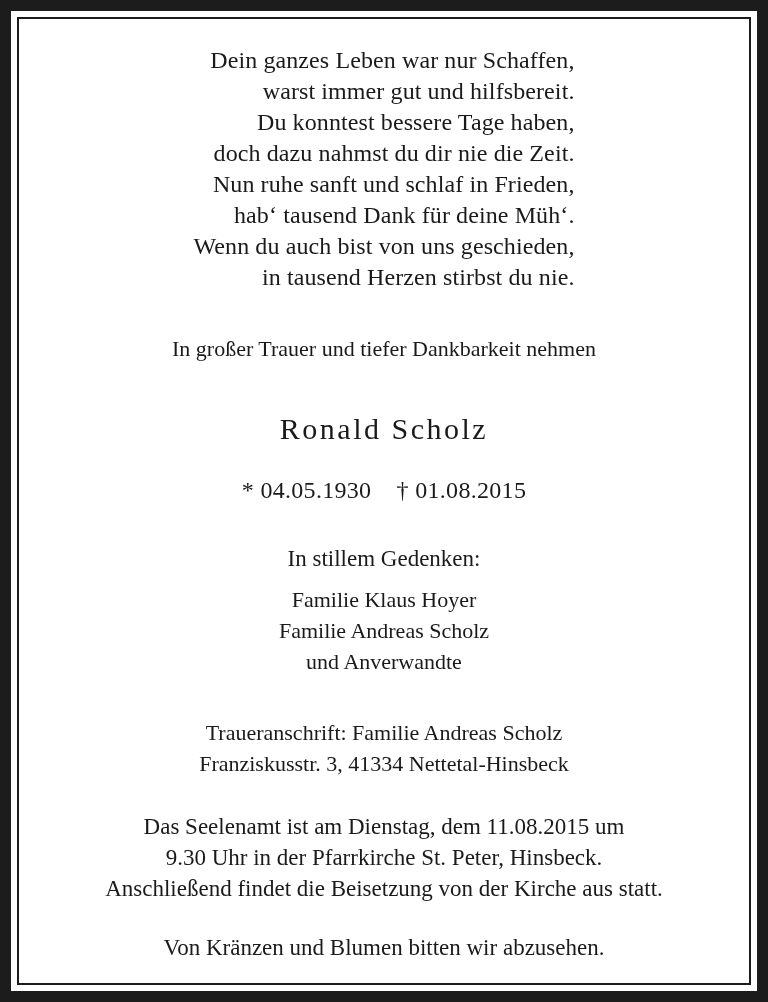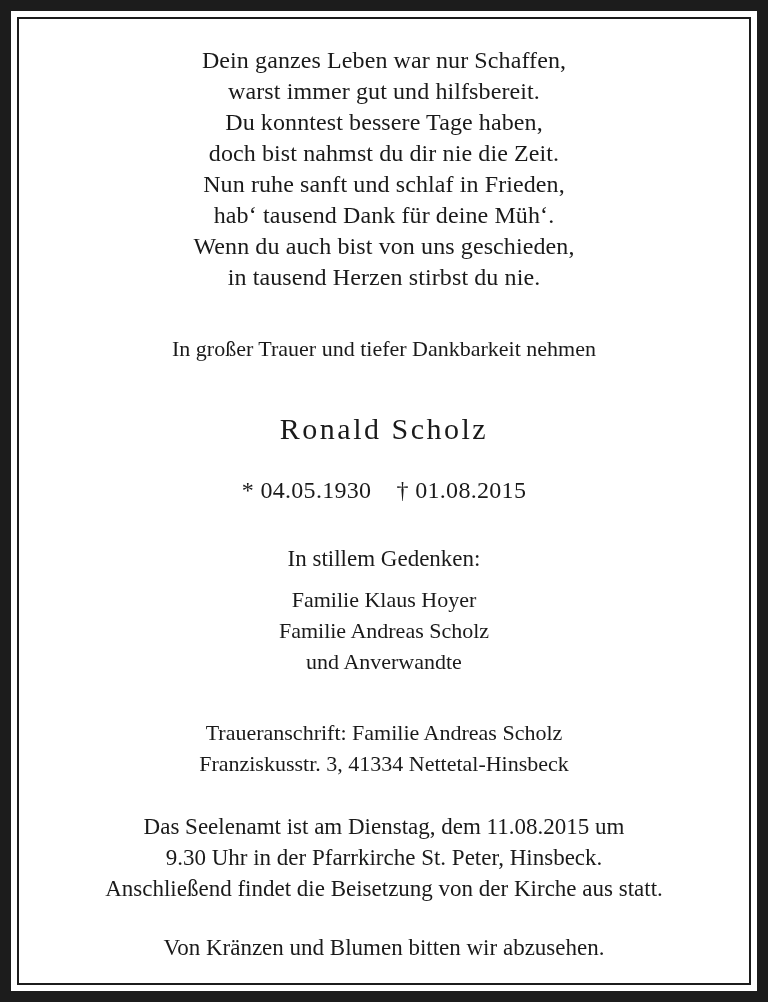--- a/index.html
+++ b/index.html
@@ -54,20 +54,21 @@
   .poem {
     margin: 0;
     font-size: 24px;
     line-height: 31px;
     letter-spacing: 0.1px;
   }
 
   .poem .line {
     display: block;
     white-space: pre;
+    text-align: right;
   }
 
   .block {
     margin: 0;
     font-size: 22px;
     line-height: 31px;
   }
 
   .block .line {
     display: block;
@@ -126,21 +127,21 @@
 <body>
 
 <div class="notice">
   <div class="inner-frame">
     <div class="content">
 
       <div class="poem">
         <span class="line">Dein ganzes Leben war nur Schaffen,</span>
         <span class="line">warst immer gut und hilfsbereit.</span>
         <span class="line">Du konntest bessere Tage haben,</span>
-        <span class="line">doch bist nahmst du dir nie die Zeit.</span>
+        <span class="line">doch dazu nahmst du dir nie die Zeit.</span>
         <span class="line">Nun ruhe sanft und schlaf in Frieden,</span>
         <span class="line">hab‘ tausend Dank für deine Müh‘.</span>
         <span class="line">Wenn du auch bist von uns geschieden,</span>
         <span class="line">in tausend Herzen stirbst du nie.</span>
       </div>
 
       <div class="gap-poem"></div>
 
       <div class="block">
         <span class="line">In großer Trauer und tiefer Dankbarkeit nehmen</span>

